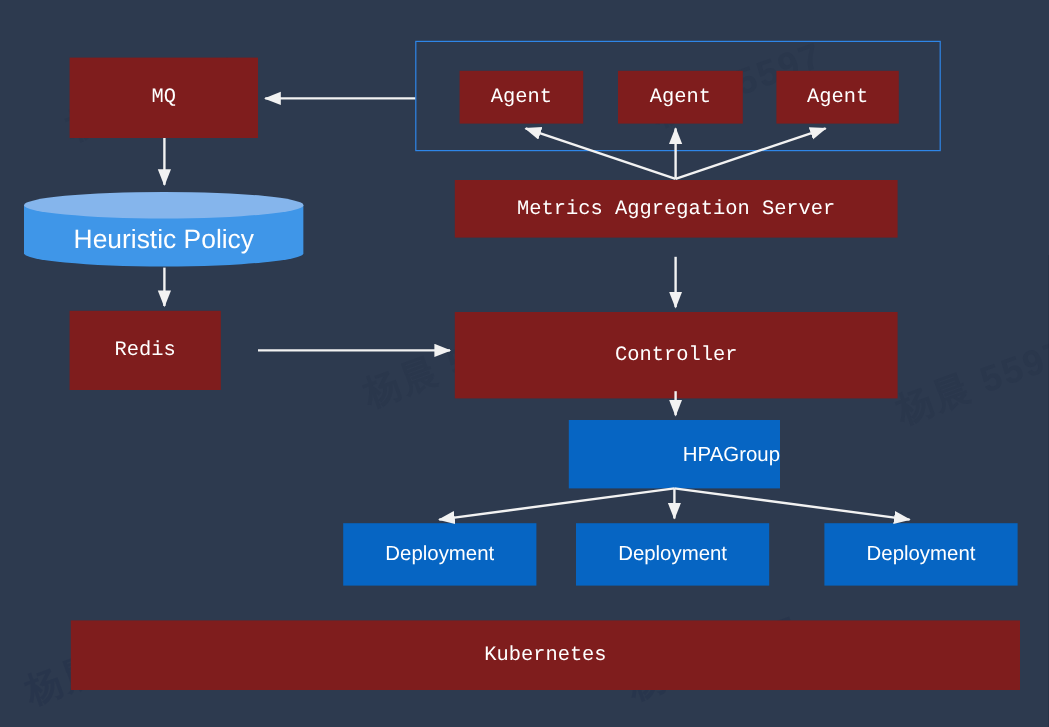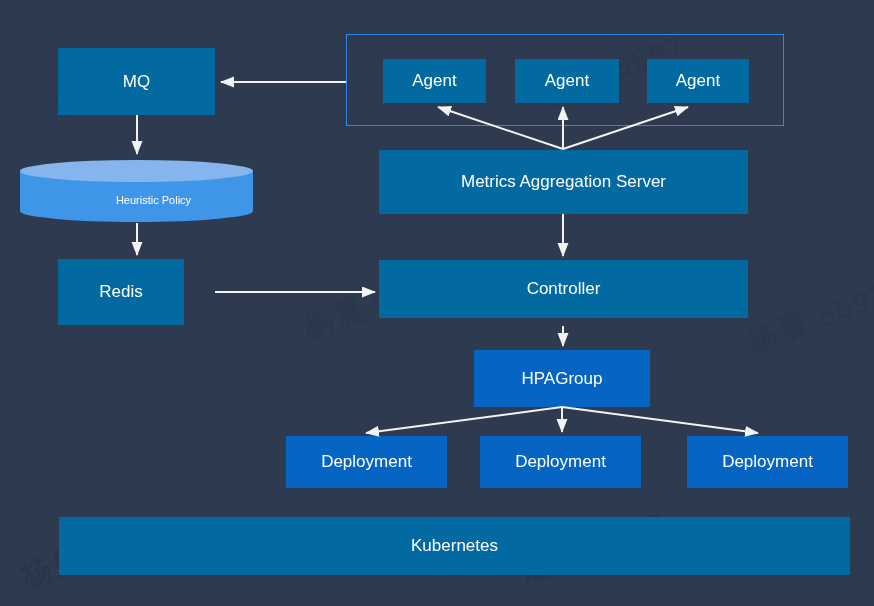--- a/index.html
+++ b/index.html
@@ -11,33 +11,33 @@
     font-family:"Liberation Sans","DejaVu Sans",sans-serif;
   }
   .node{
     position:absolute;
     display:flex;align-items:center;justify-content:center;
     color:#ffffff;
     font-size:17px;
     text-align:center;
     box-sizing:border-box;
   }
-  .light{background:#0369a1;}
+  .light{background:#7f1d1d;font-family:Liberation Mono, monospace;}
   .dark{background:#0665c3;}
   .frame{
     position:absolute;
     border:1px solid #2e86e8;
     background:transparent;
     box-sizing:border-box;
   }
   .cyl{position:absolute;}
   .cyl .cyl-label{
     position:absolute;left:0;top:18px;width:100%;height:44px;
     display:flex;align-items:center;justify-content:center;
-    color:#fff;font-size:11px;padding-left:17px;
+    color:#fff;font-size:22px;
   }
   #arrows{position:absolute;left:0;top:0;pointer-events:none;}
   .wm{
     position:absolute;
     color:rgba(16,32,62,0.16);
     font-size:30px;
     font-weight:bold;
     letter-spacing:2px;
     white-space:nowrap;
     transform:rotate(-20deg);
@@ -79,29 +79,29 @@
   <div class="node light" style="left:383px;top:59px;width:103px;height:44px;">
     <span>Agent</span>
   </div>
   <div class="node light" style="left:515px;top:59px;width:104px;height:44px;">
     <span>Agent</span>
   </div>
   <div class="node light" style="left:647px;top:59px;width:102px;height:44px;">
     <span>Agent</span>
   </div>
 
-  <div class="node light" style="left:379px;top:150px;width:369px;height:64px;">
+  <div class="node light" style="left:379px;top:150px;width:369px;height:48px;">
     <span>Metrics Aggregation Server</span>
   </div>
 
-  <div class="node light" style="left:379px;top:260px;width:369px;height:58px;">
+  <div class="node light" style="left:379px;top:260px;width:369px;height:72px;">
     <span>Controller</span>
   </div>
 
-  <div class="node dark" style="left:474px;top:350px;width:176px;height:57px;">
+  <div class="node dark" style="left:474px;top:350px;width:176px;height:57px;justify-content:flex-end;">
     <span>HPAGroup</span>
   </div>
 
   <div class="node dark" style="left:286px;top:436px;width:161px;height:52px;">
     <span>Deployment</span>
   </div>
   <div class="node dark" style="left:480px;top:436px;width:161px;height:52px;">
     <span>Deployment</span>
   </div>
   <div class="node dark" style="left:687px;top:436px;width:161px;height:52px;">

